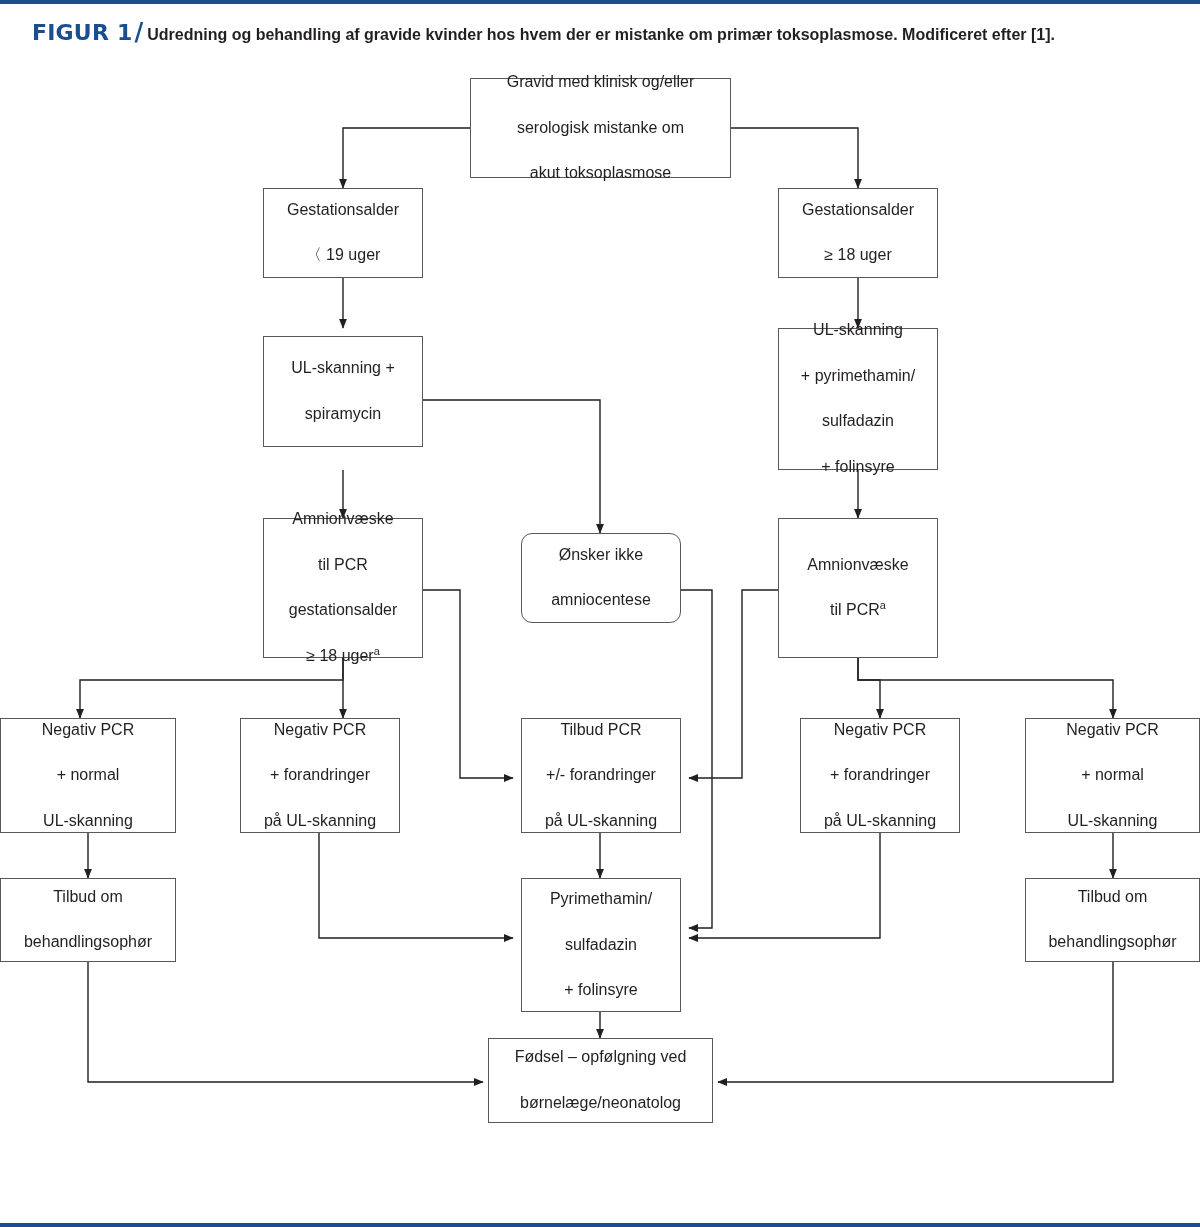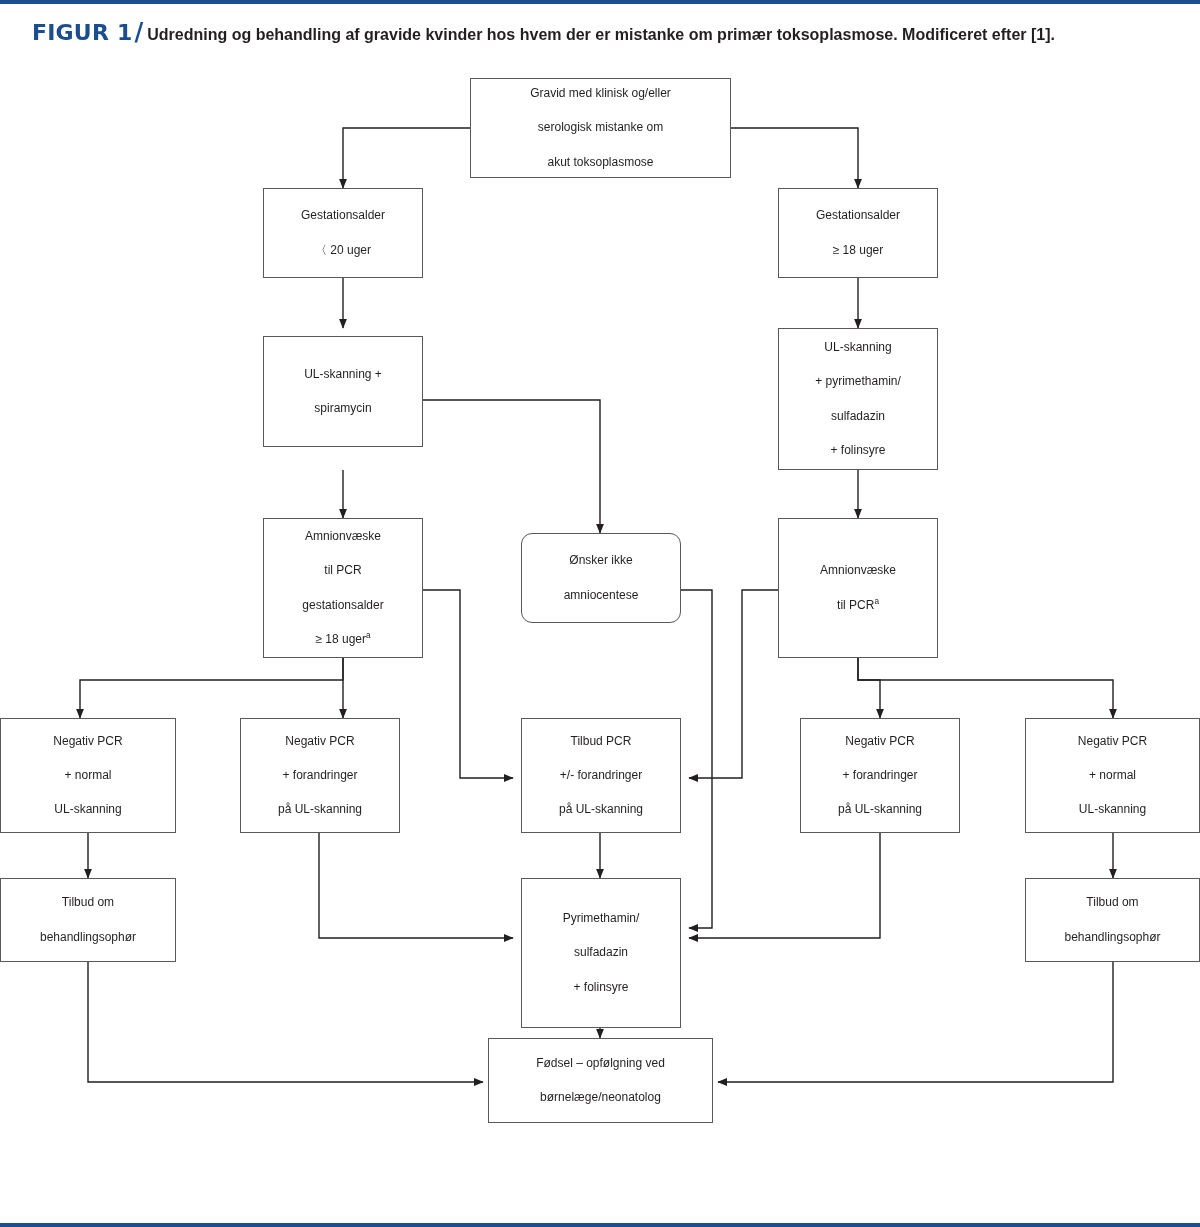--- a/index.html
+++ b/index.html
@@ -56,21 +56,21 @@
   
   .node{
     position:absolute;
     box-sizing:border-box;
     border:1.5px solid #58595b;
     background:#ffffff;
     display:flex;
     align-items:center;
     justify-content:center;
     text-align:center;
-    font-size:12px;
+    font-size:16px;
     line-height:1.42;
     color:#231f20;
     padding:4px 6px;
     white-space:pre-line;
   }
   .node span{display:block;}
   sup{font-size:.68em;vertical-align:super;line-height:0;}
 
   
   .footnotes{
@@ -148,21 +148,21 @@
     <div>
       <span>Gravid med klinisk og/eller</span>
       <span>serologisk mistanke om</span>
       <span>akut toksoplasmose</span>
     </div>
   </div>
 
   <div class="node" style="left:263px;top:128px;width:160px;height:90px;">
     <div>
       <span>Gestationsalder</span>
-      <span>〈 20 uger</span>
+      <span>〈 19 uger</span>
     </div>
   </div>
 
   <div class="node" style="left:778px;top:128px;width:160px;height:90px;">
     <div>
       <span>Gestationsalder</span>
       <span>≥ 18 uger</span>
     </div>
   </div>
 
@@ -245,21 +245,21 @@
     </div>
   </div>
 
   <div class="node" style="left:0px;top:818px;width:176px;height:84px;">
     <div>
       <span>Tilbud om</span>
       <span>behandlingsophør</span>
     </div>
   </div>
 
-  <div class="node" style="left:521px;top:818px;width:160px;height:150px;">
+  <div class="node" style="left:521px;top:818px;width:160px;height:134px;">
     <div>
       <span>Pyrimethamin/</span>
       <span>sulfadazin</span>
       <span>+ folinsyre</span>
     </div>
   </div>
 
   <div class="node" style="left:1025px;top:818px;width:175px;height:84px;">
     <div>
       <span>Tilbud om</span>

